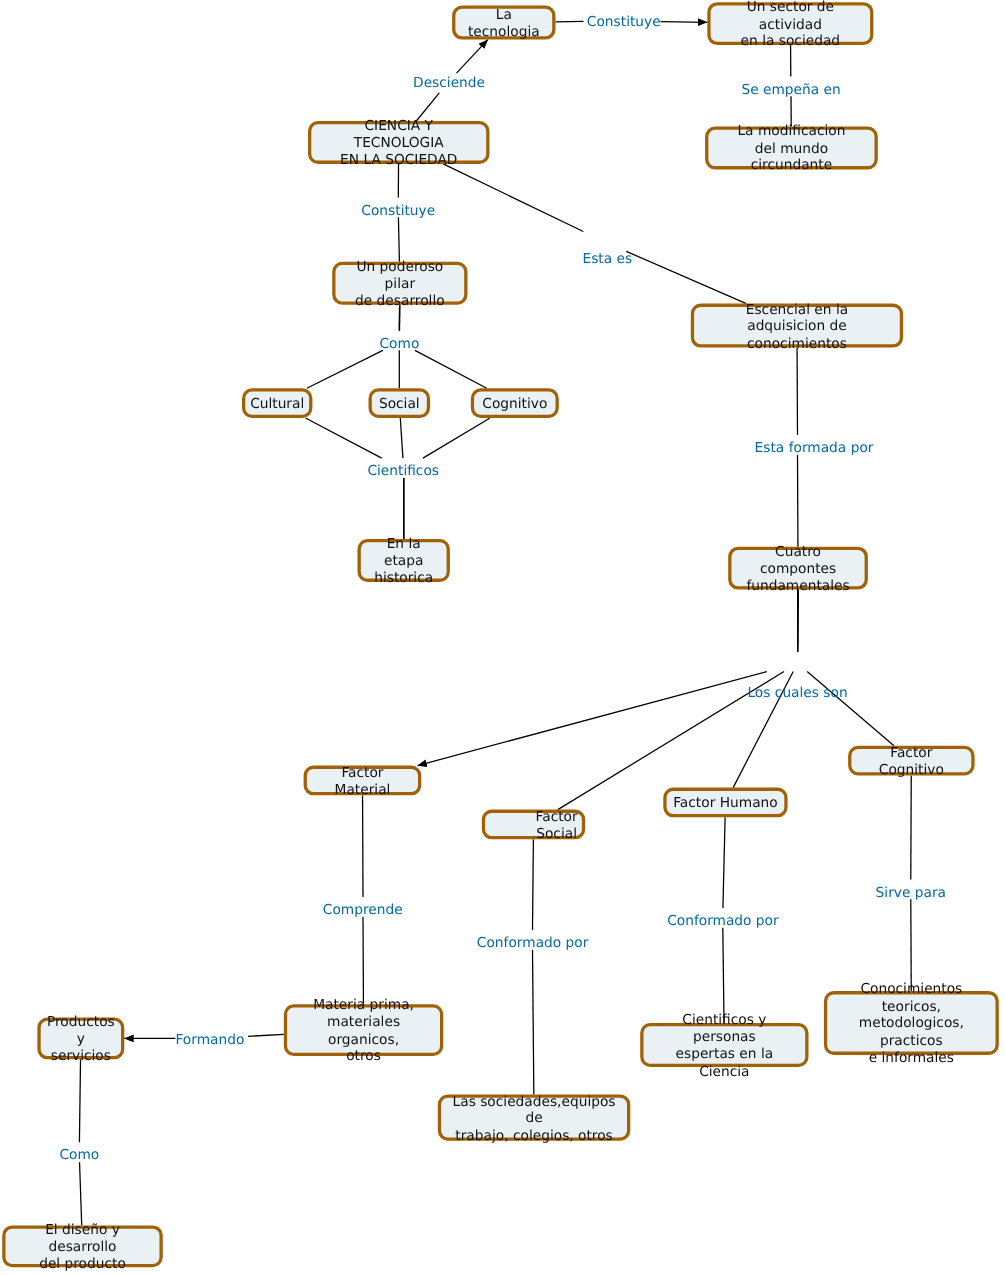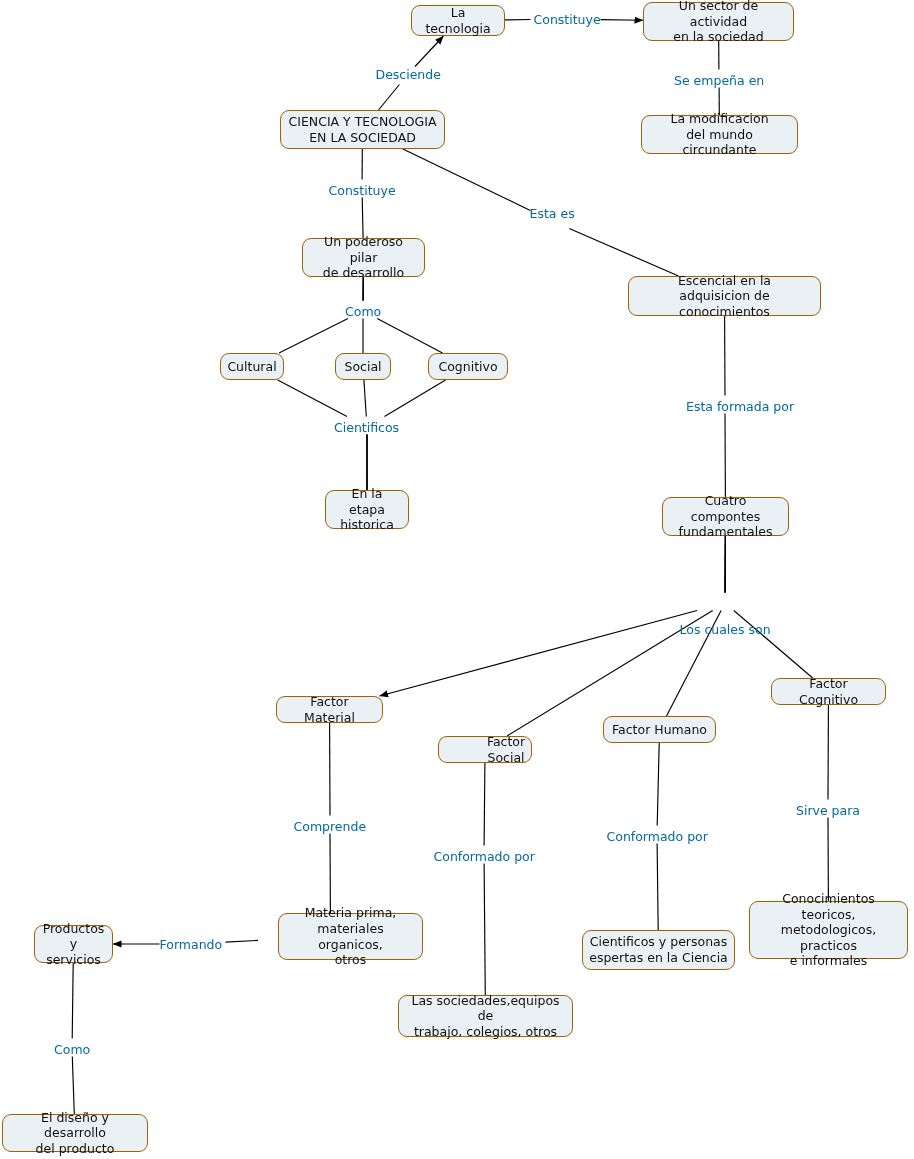--- a/index.html
+++ b/index.html
@@ -20,21 +20,21 @@
     left: 0;
     top: 0;
     width: 914px;
     height: 1159px;
     pointer-events: none;
   }
   .node {
     position: absolute;
     box-sizing: border-box;
     background: #eaf1f4;
-    border: 1px solid #a16207;
+    border: 3px solid #a16207;
     border-radius: 9px;
     color: #111111;
     display: flex;
     align-items: center;
     justify-content: center;
     text-align: center;
     line-height: 1.25;
     font-size: 12.5px;
     white-space: pre-line;
     padding: 2px 6px;
@@ -124,38 +124,38 @@
 historica</div>
       <div class="node" style="left: 662px; top: 497px; width: 127px; height: 39px;">Cuatro compontes
 fundamentales</div>
       <div class="node" style="left: 771px; top: 678px; width: 115px; height: 27px;">Factor Cognitivo</div>
       <div class="node" style="left: 276px; top: 696px; width: 107px; height: 27px;">Factor Material</div>
       <div class="node" style="left: 603px; top: 716px; width: 113px; height: 27px;">Factor Humano</div>
       <div class="node" style="left: 438px; top: 736px; width: 94px; height: 27px; padding-left: 48px;">Factor Social</div>
       <div class="node" style="left: 749px; top: 901px; width: 159px; height: 58px;">Conocimientos teoricos,
 metodologicos, practicos
 e informales</div>
-      <div class="node" style="left: 258px; top: 913px; width: 145px; height: 47px; margin-left: 20px;">Materia prima,
+      <div class="node" style="left: 258px; top: 913px; width: 145px; height: 47px;">Materia prima,
 materiales organicos,
 otros</div>
       <div class="node" style="left: 34px; top: 925px; width: 79px; height: 38px;">Productos
 y servicios</div>
       <div class="node" style="left: 582px; top: 930px; width: 153px; height: 40px;">Cientificos y personas
 espertas en la Ciencia</div>
       <div class="node" style="left: 398px; top: 995px; width: 175px; height: 42px;">Las sociedades,equipos de
 trabajo, colegios, otros</div>
       <div class="node" style="left: 2px; top: 1114px; width: 146px; height: 38px;">El diseño y desarrollo
 del producto</div>
     </div>
   <div id="labels">
       <div class="linklabel" style="left: 533.5px; top: 11.5px;">Constituye</div>
       <div class="linklabel" style="left: 375.5px; top: 66.5px;">Desciende</div>
       <div class="linklabel" style="left: 674px; top: 72.5px;">Se empeña en</div>
       <div class="linklabel" style="left: 328.5px; top: 182.5px;">Constituye</div>
-      <div class="linklabel" style="left: 529.5px; top: 206px;">Esta es</div>
+      <div class="linklabel" style="left: 529.5px; top: 227px;">Esta es</div>
       <div class="linklabel" style="left: 345px; top: 303.5px;">Como</div>
       <div class="linklabel" style="left: 334px; top: 419.5px;">Cientificos</div>
       <div class="linklabel" style="left: 671px; top: 398.5px; margin-left: 15px;">Esta formada por</div>
       <div class="linklabel" style="left: 679.5px; top: 595.5px; margin-top: 26px;">Los cuales son</div>
       <div class="linklabel" style="left: 796px; top: 802.5px;">Sirve para</div>
       <div class="linklabel" style="left: 293.5px; top: 818.5px;">Comprende</div>
       <div class="linklabel" style="left: 606.5px; top: 828.5px;">Conformado por</div>
       <div class="linklabel" style="left: 433.5px; top: 848.5px;">Conformado por</div>
       <div class="linklabel" style="left: 159.5px; top: 936.5px;">Formando</div>
       <div class="linklabel" style="left: 54px; top: 1041.5px;">Como</div>

